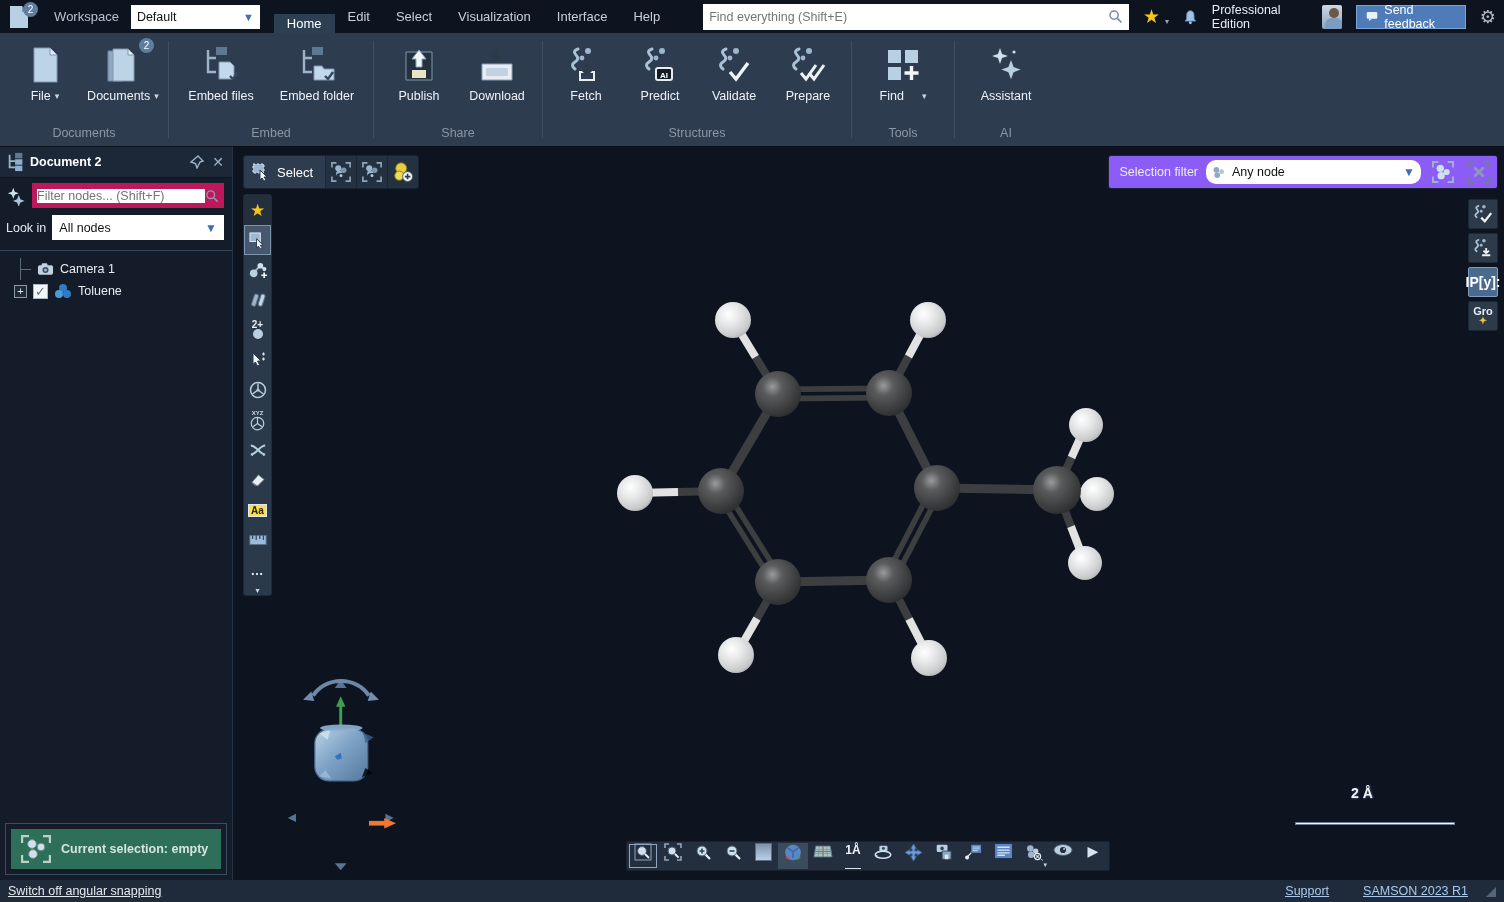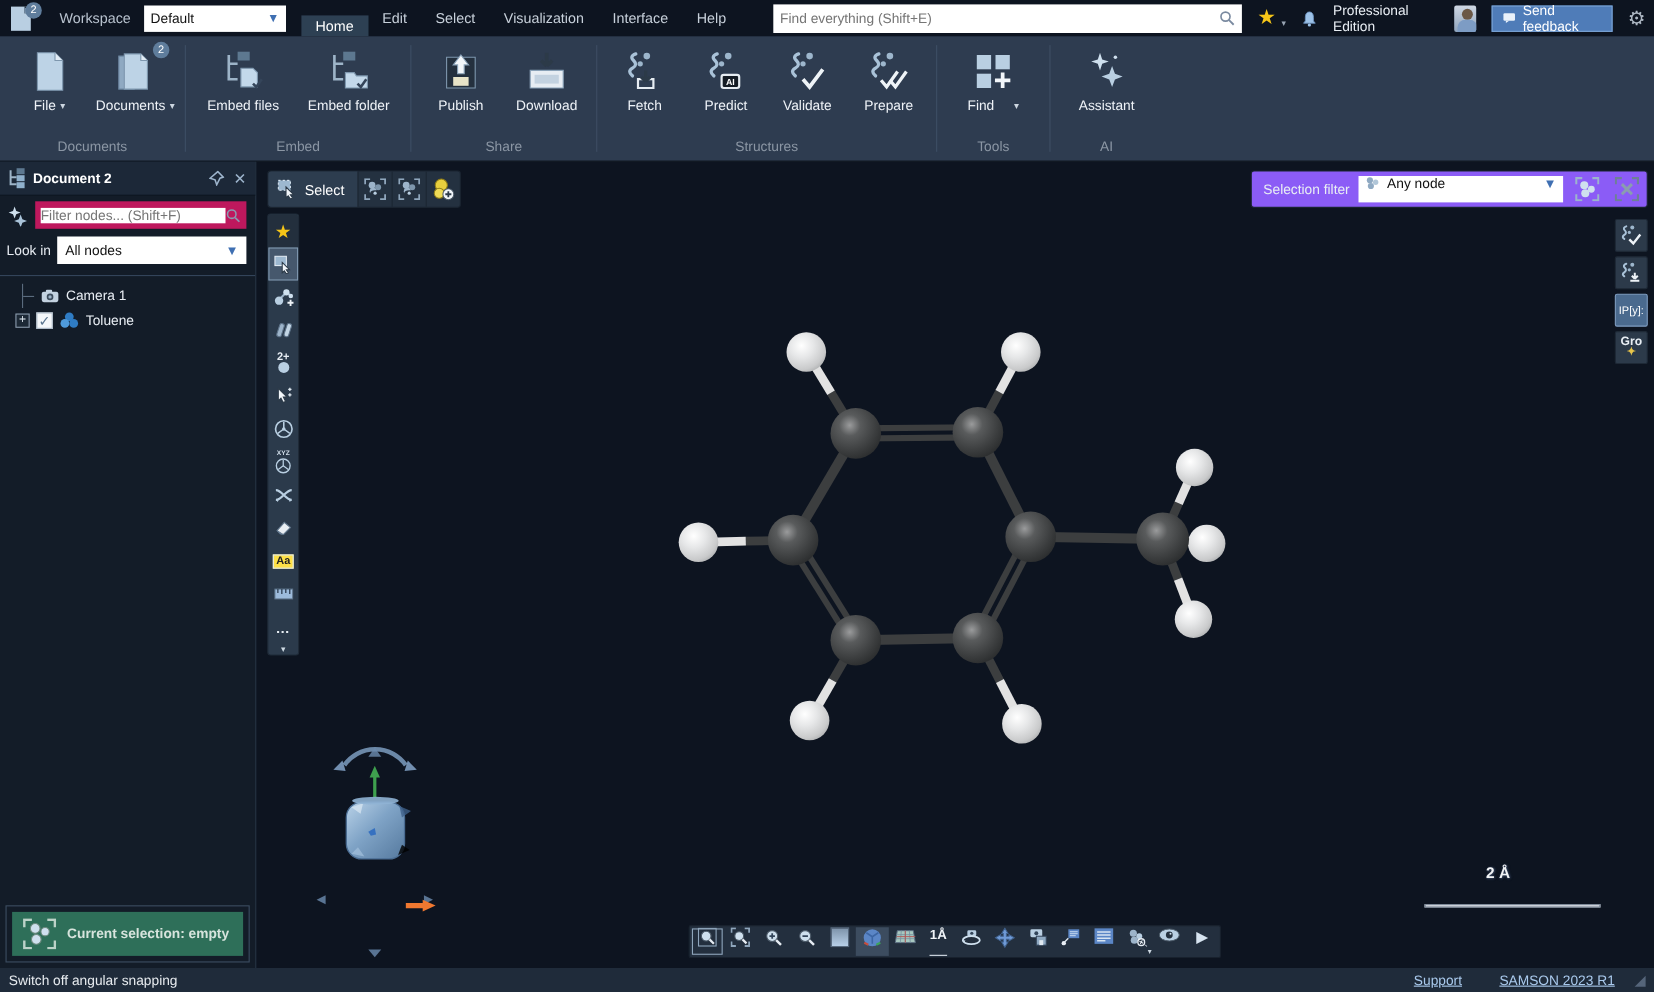--- a/index.html
+++ b/index.html
@@ -73,48 +73,48 @@
   .viewport { position:relative; width:1271px; height:733px;
     background:linear-gradient(to bottom,#4e6278 0px,#51657c 38px,#74839a 46px,#8misc 0,#8996a9 60px,#8e9baf 140px,#97a9c2 280px,#a1b6d0 430px,#aac0da 560px,#b2cbe4 660px,#b8d2ea 733px); }
   .vp-molecule { position:absolute; left:0; top:0; }
 
   .vp-topbar { position:absolute; left:10px; top:8px; display:flex; background:#243140; border:1px solid #1a2430; border-radius:3px; }
   .vp-topbar .cellw { display:flex; align-items:center; gap:7px; padding:0 12px 0 8px; height:32px; background:#2d3d4f; border-radius:3px 0 0 3px; color:#fff; font-size:13px; }
   .vp-iconbtn { width:31px; height:32px; display:flex; align-items:center; justify-content:center; border-left:1px solid #1c2733; }
 
   .vp-selfilter { position:absolute; right:6px; top:8px; display:flex; align-items:center; background:#8b5cf6; border:1px solid #1a2430; border-radius:3px; height:34px; padding:0 4px 0 10px; gap:8px; }
   .vp-selfilter .lbl { color:#e8eef4; font-size:12.5px; }
-  .sf-select { width:186px; height:24px; background:#fff; display:flex; align-items:flex-start; gap:6px; padding:0 6px; font-size:12.5px; color:#111; }
+  .sf-select { width:215px; height:24px; background:#fff; display:flex; align-items:center; gap:6px; padding:0 6px; font-size:12.5px; color:#111;border-radius:10px; }
   .sf-select .caret { margin-left:auto; color:#3f6fb2; font-size:12px; }
   .sf-btn { width:28px; height:28px; display:flex; align-items:center; justify-content:center; }
 
   .vp-lefttools { position:absolute; left:10px; top:47px; width:29px; background:rgba(45,60,78,.95);
     border:1px solid #1f2b38; border-radius:3px; display:flex; flex-direction:column; align-items:stretch; }
   .lt-cell { height:30px; display:flex; align-items:center; justify-content:center; color:#bdd2e4; font-size:13px; }
   .lt-cell.star { background:#232f3d; border-radius:3px 3px 0 0; }
   .lt-cell.active { background:#46586d; outline:1px solid #7c94ac; outline-offset:-1px; }
   .lt-caret { height:10px; display:flex; align-items:center; justify-content:center; color:#cdd8e2; font-size:8px; }
 
   .vp-righttools { position:absolute; right:6px; top:52px; display:flex; flex-direction:column; gap:4px; }
   .rt-btn { width:30px; height:30px; background:#2c3a4a; border:1px solid #1e2936; border-radius:2px;
     display:flex; align-items:center; justify-content:center; color:#c6d6e6; }
-  .rt-btn.ipy { background:#4a6a8e; border-color:#7e9cc0; color:#fff; font-size:10px; font-weight:normal;align-items:center; }
+  .rt-btn.ipy { background:#4a6a8e; border-color:#7e9cc0; color:#fff; font-size:14px; font-weight:bold;align-items:center; }
   .rt-btn.gro { flex-direction:column; font-size:11px; font-weight:bold; color:#e8eef4; line-height:10px; }
   .rt-btn.gro .wand { color:#e8c54a; font-size:10px; }
 
   .vp-bottombar { position:absolute; left:393px; top:694px; display:flex; background:#232f3e; border:1px solid #18212d; border-radius:2px; padding:1px; }
   .bb-btn { width:30px; height:26px; display:flex; justify-content:center; color:#bcd0e2; font-size:13px; position:relative; }
   .bb-btn.bordered { outline:1px solid #8fa6bc; outline-offset:-2px; }
   .bb-btn.activebg { background:#3c4c5f; }
 
   .vp-scale-label { position:absolute; left:1118px; top:638px; color:#f2f4f6; font-weight:bold; font-size:14px;
     text-shadow:0 1px 2px #33415a, 1px 0 2px #33415a; }
   .vp-scale-line { position:absolute; left:1062px; top:675px; width:160px; height:3px; background:#f4f6f8; border:1px solid #6b7a8c; }
 
-  .statusbar { height:22px; background:#1f2b3a; display:flex; align-items:center; color:#e6eaee; font-size:12.5px; padding:0 8px; }
+  .statusbar { height:22px; background:#1f2b3a; display:flex; align-items:center; color:#e6eaee; font-size:12.5px; padding:0 8px;text-decoration:underline; }
   .statusbar .grow { flex:1; }
   .status-link { color:#a9c9ec; text-decoration:underline; margin-left:34px; }
   .grip { width:12px; height:12px; margin-left:16px; position:relative; }
   .grip:before { content:""; position:absolute; right:0; bottom:0; border-left:10px solid transparent; border-bottom:10px solid #55импорт; border-bottom:10px solid #55657a; }
 
   .docglyph { position:relative; width:18px; height:22px; background:#b9cfe2; }
   .docglyph:before { content:""; position:absolute; right:0; top:0; border-left:6px solid #7e97ae; border-top:6px solid #0d1420; }
 </style>
 </head>
 <body>

